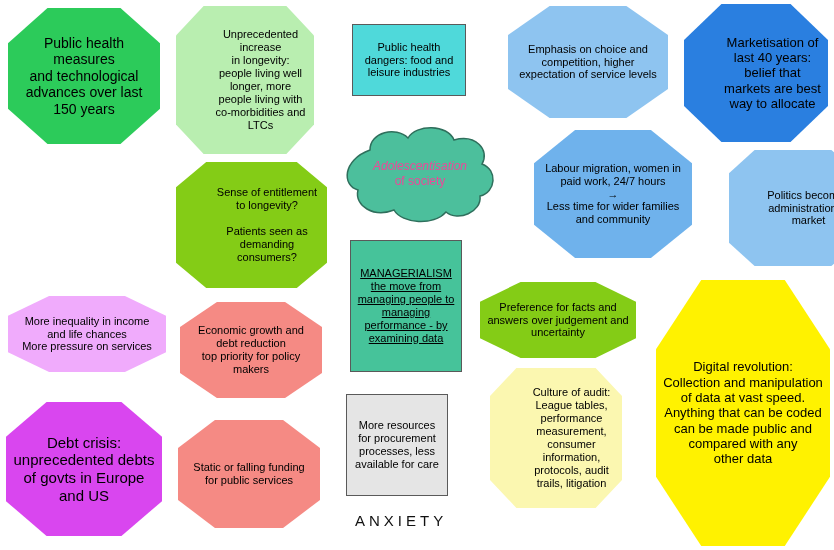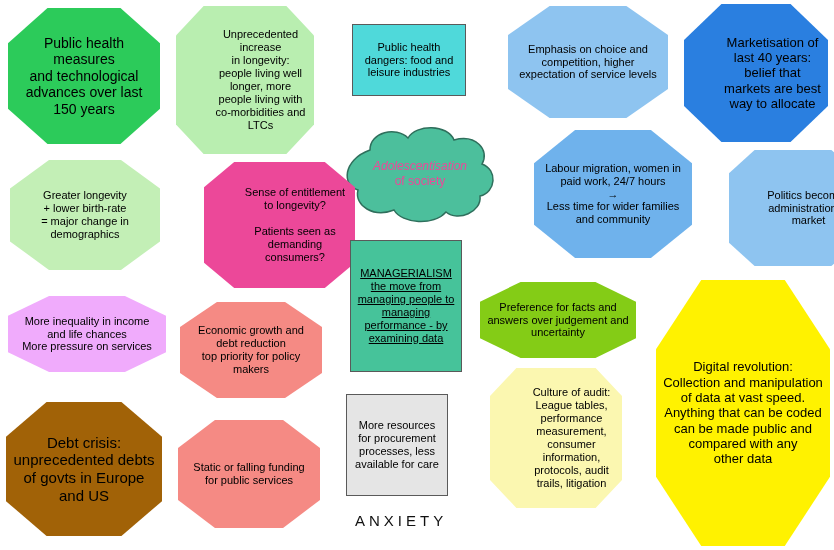--- a/index.html
+++ b/index.html
@@ -81,24 +81,21 @@
     <div class="node oct" style="left: 684px; top: 4px; width: 144px; height: 138px; background: rgb(42, 127, 224); font-size: 13px; padding-left: 39px;">Marketisation of last 40 years: belief that markets are best way to allocate</div>
     <div class="cloud" style="left: 330px; top: 120px; width: 180px; height: 108px; font-size: 12px;">
       <svg width="180" height="108" viewBox="0 0 180 108">
         <path d="M40,30 C40,12 66,6 78,18 C86,4 118,4 124,20 C146,14 160,30 152,44 C168,50 166,72 150,76 C152,92 128,102 116,92 C104,106 72,104 64,90 C44,98 24,86 28,70 C12,66 12,40 40,30 Z" fill="#4cbf9c" stroke="#2f6f5c" stroke-width="1.5"></path>
       </svg>
       <div class="cloud-label">
         <div class="italic">Adolescentisation</div>
         <div>of society</div>
       </div>
     </div>
-    <div class="node oct" style="left: 10px; top: 160px; width: 150px; height: 110px; background: rgb(195, 239, 182); font-size: 11px;">Greater longevity
-+ lower birth-rate
-= major change in demographics</div>
-    <div class="node oct octsmall" style="left: 176px; top: 162px; width: 151px; height: 126px; background: #ec4899; font-size: 11px; margin-left: 28px;">Sense of entitlement to longevity?
+    <div class="node oct octsmall" style="left: 176px; top: 162px; width: 151px; height: 126px; background: #84cc16; font-size: 11px;">Sense of entitlement to longevity?
 
 Patients seen as demanding consumers?</div>
     <div class="node oct" style="left: 534px; top: 130px; width: 158px; height: 128px; background: rgb(111, 178, 236); font-size: 11px;">Labour migration, women in paid work, 24/7 hours
 →
 Less time for wider families and community</div>
     <div class="node oct octsmall" style="left: 700px; top: 150px; width: 128px; height: 116px; background: rgb(142, 196, 240); font-size: 11px; margin-left: 29px;">Politics becomes administration of market</div>
     <div class="node rect" style="left: 350px; top: 240px; width: 112px; height: 132px; background: rgb(70, 195, 154); font-size: 11px; text-decoration: underline;">MANAGERIALISM
 the move from managing people to managing performance - by examining data</div>
     <div class="node oct" style="left: 8px; top: 296px; width: 158px; height: 76px; background: #f0abfc; font-size: 11px;">More inequality in income and life chances
 More pressure on services</div>
@@ -106,17 +103,17 @@
 top priority for policy makers</div>
     <div class="node oct" style="left: 480px; top: 282px; width: 156px; height: 76px; background: #84cc16; font-size: 11px;">Preference for facts and answers over judgement and uncertainty</div>
     <div class="node oct" style="left: 656px; top: 280px; width: 174px; height: 266px; background: rgb(255, 242, 0); font-size: 13px;">Digital revolution:
 Collection and manipulation
 of data at vast speed.
 Anything that can be coded
 can be made public and compared with any
 other data</div>
     <div class="node oct octsmall" style="left: 490px; top: 368px; width: 132px; height: 140px; background: rgb(251, 247, 176); font-size: 11px;">Culture of audit: League tables, performance measurement, consumer information, protocols, audit trails, litigation</div>
     <div class="node rect" style="left: 346px; top: 394px; width: 102px; height: 102px; background: #e5e5e5; font-size: 11px;">More resources for procurement processes, less available for care</div>
-    <div class="node oct" style="left: 6px; top: 402px; width: 156px; height: 134px; background: #a16207; font-size: 15px;">Debt crisis: unprecedented debts of govts in Europe and US</div>
+    <div class="node oct" style="left: 6px; top: 402px; width: 156px; height: 134px; background: #d946ef; font-size: 15px;">Debt crisis: unprecedented debts of govts in Europe and US</div>
     <div class="node oct" style="left: 178px; top: 420px; width: 142px; height: 108px; background: rgb(245, 138, 132); font-size: 11px;">Static or falling funding
 for public services</div>
     <div class="anx" style="left: 355px; top: 512px; font-size: 15px;">ANXIETY</div>
   </div>
 
 </body></html>

